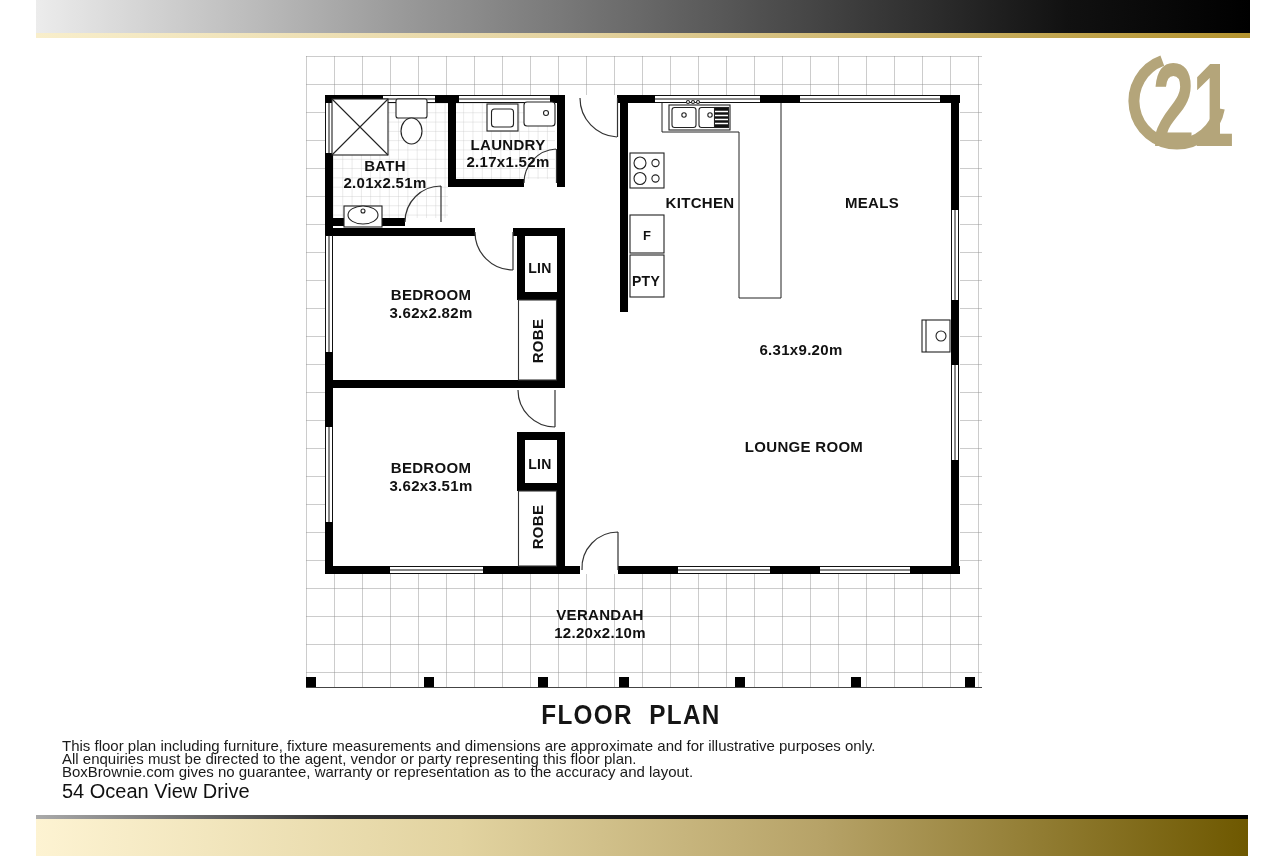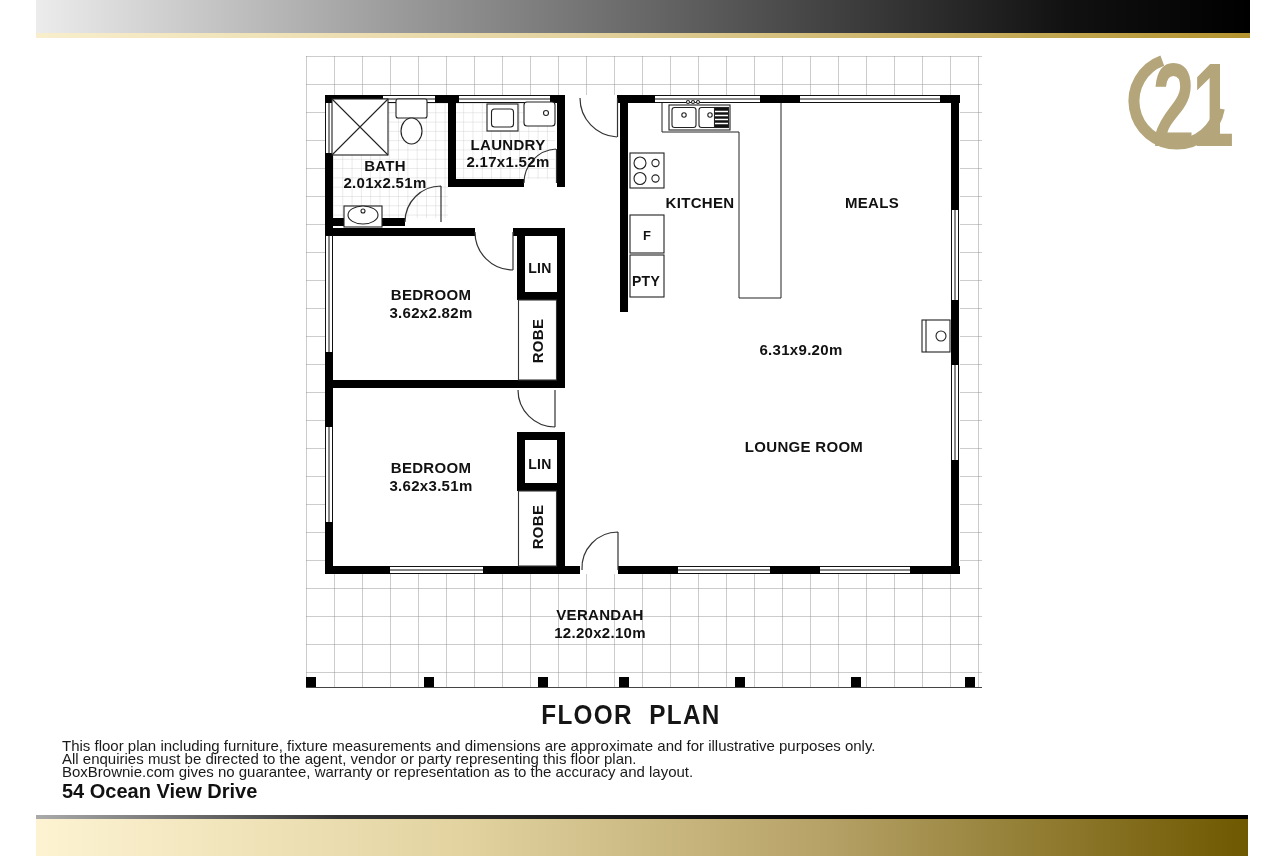--- a/index.html
+++ b/index.html
@@ -15,21 +15,21 @@
   .logo-svg { position:absolute; left:1115px; top:35px; width:135px; height:130px; }
 
   .plan-svg { position:absolute; left:0; top:0; width:1284px; height:856px; }
   .plan-svg text { font-family:"Liberation Sans", sans-serif; font-weight:bold; fill:#111; letter-spacing:0.3px; }
 
   .plan-title { position:absolute; left:300px; top:700px; width:662px; text-align:center;
                 font-size:27px; font-weight:bold; color:#151515; letter-spacing:1.5px;
                 transform:scaleX(0.9); white-space:pre; }
 
   .disclaimer { position:absolute; left:62px; top:739px; font-size:15px; line-height:13.2px; color:#1a1a1a; }
-  .address { position:absolute; left:62px; top:780px; font-size:20px; font-weight:bold; color:#111; }
+  .address { position:absolute; left:62px; top:780px; font-size:20px; font-weight:normal; color:#111; }
 
   .footline { position:absolute; left:36px; top:815px; width:1212px; height:4px;
               background:linear-gradient(90deg,#aaa 0%,#333 25%,#000 70%); }
   .footgold { position:absolute; left:36px; top:819px; width:1212px; height:37px;
               background:linear-gradient(90deg,#fdf3d2 0%,#e2d3a0 35%,#b6a267 65%,#6e5800 100%); }
 </style>
 </head>
 <body>
 
 <div class="page">

